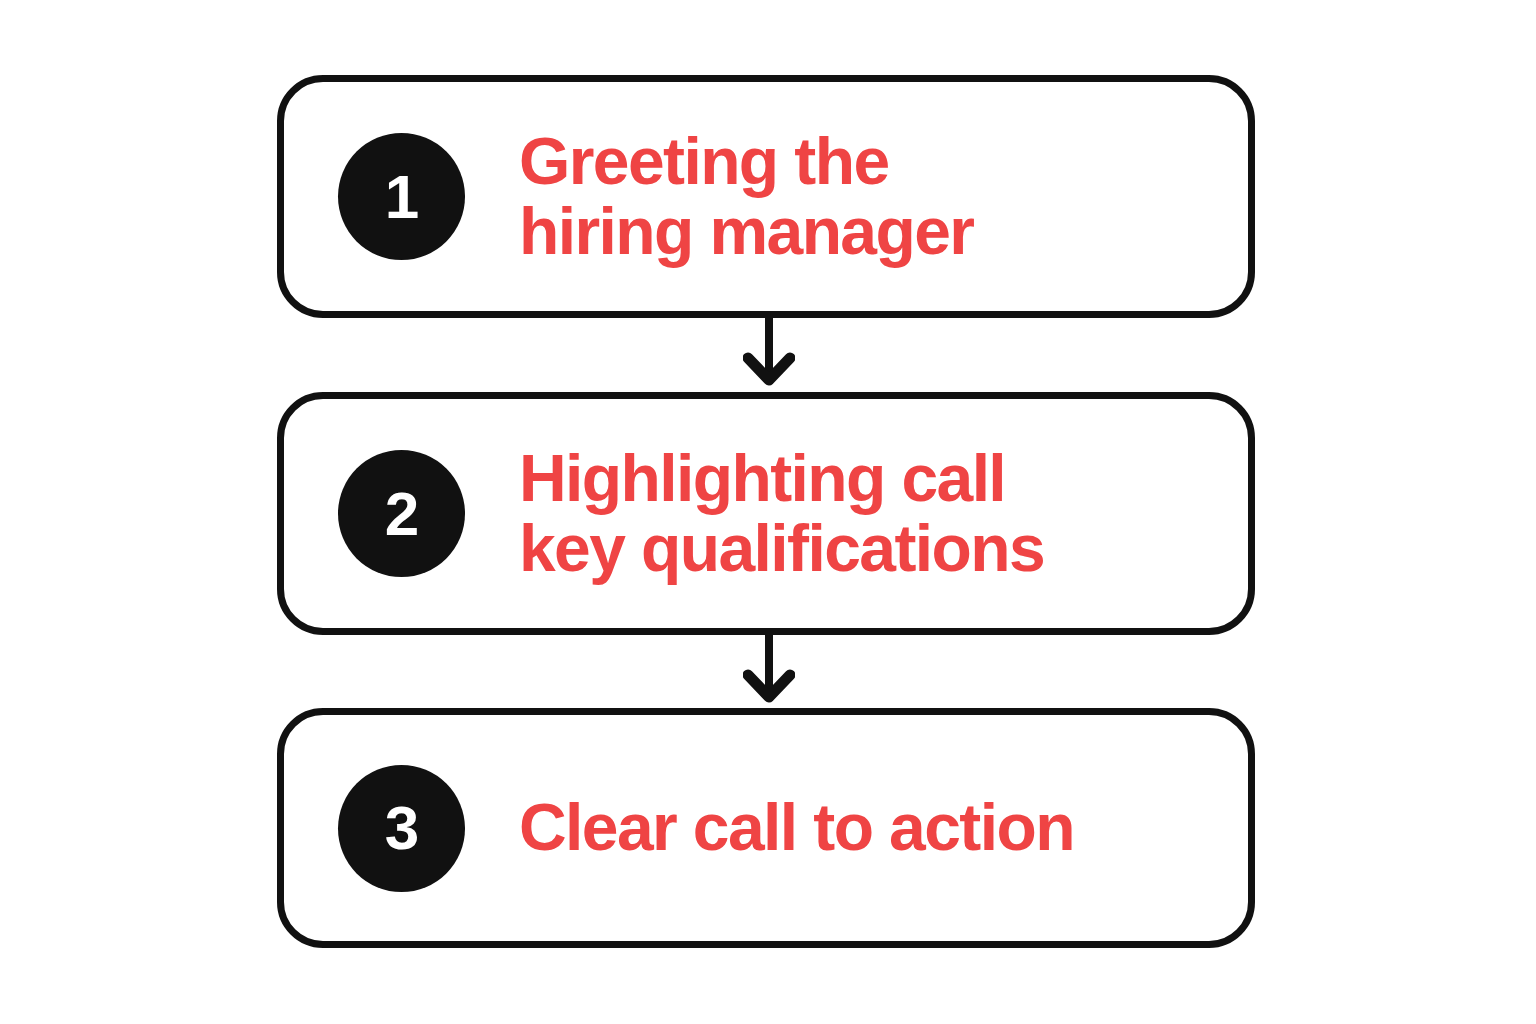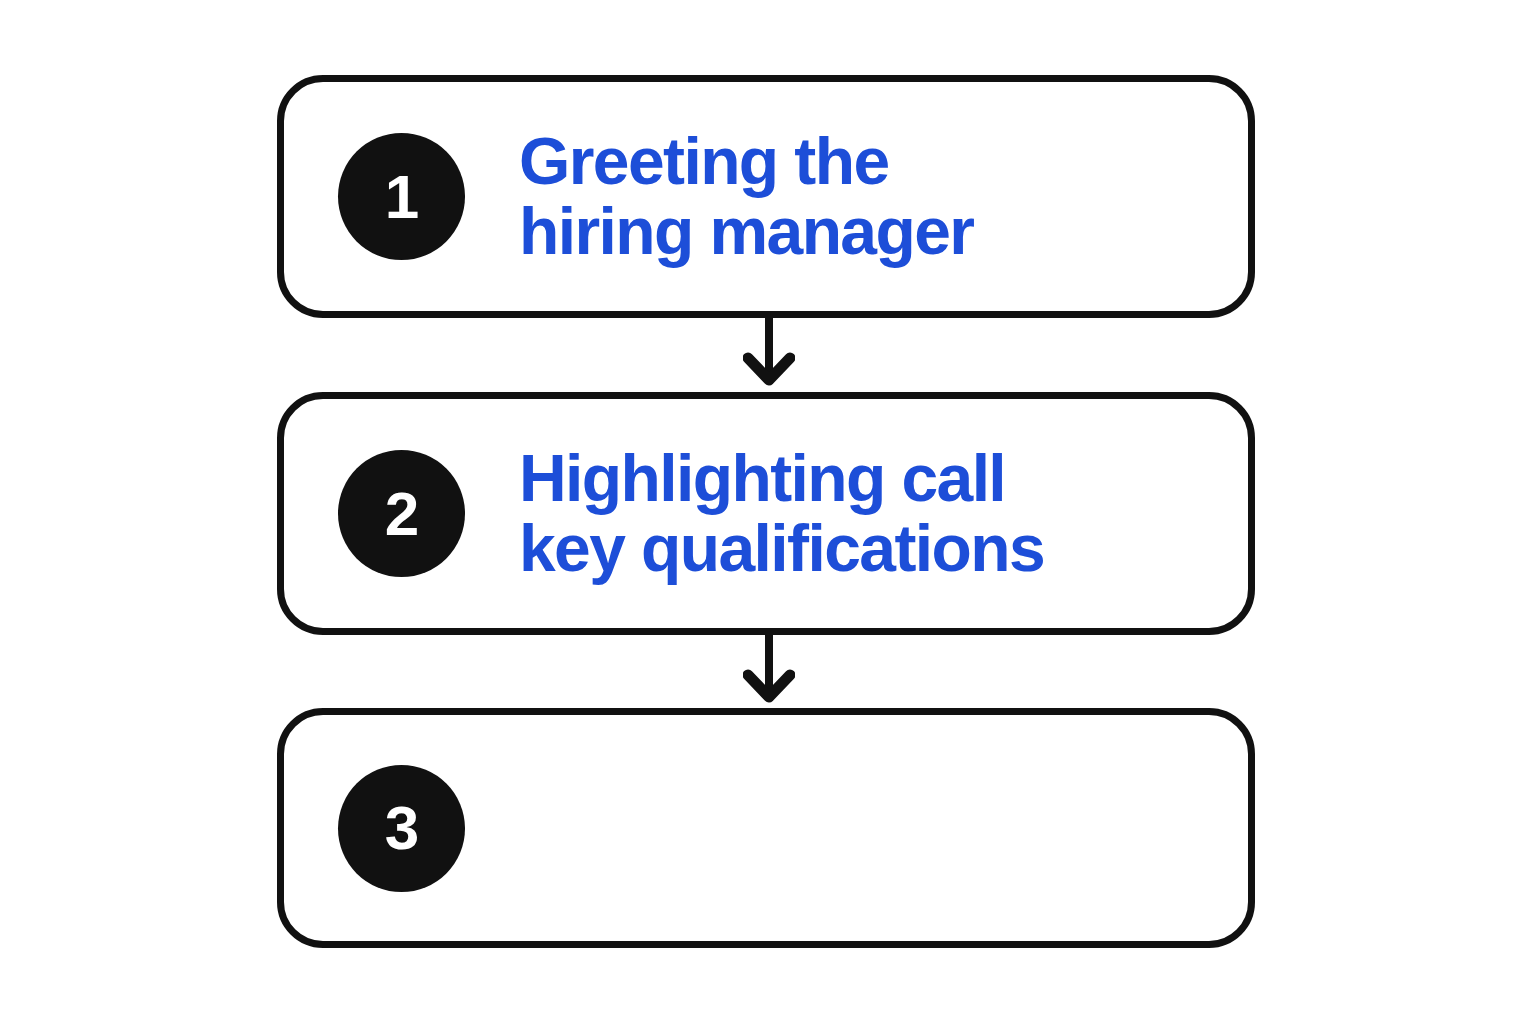--- a/index.html
+++ b/index.html
@@ -57,21 +57,21 @@
     font-weight: bold;
     line-height: 1;
     letter-spacing: -1px;
     user-select: none;
   }
 
   .step-label {
     flex: 1 1 auto;
     margin-left: 54px;
     margin-right: 30px;
-    color: #1d4ed8;
+    color: #ef4444;
     font-size: 66px;
     font-weight: bold;
     line-height: 1.06;
     letter-spacing: -1.6px;
     white-space: pre-line;
   }
 
   
   .connector-arrow {
     position: absolute;
@@ -112,15 +112,16 @@
 
   <div class="connector-arrow" id="connector-arrow-2">
     <svg viewBox="0 0 52 68" xmlns="http://www.w3.org/2000/svg">
       <line x1="26" y1="0" x2="26" y2="62" stroke="#111111" stroke-width="8"></line>
       <polyline points="5,40 26,62 47,40" fill="none" stroke="#111111" stroke-width="11" stroke-linecap="round" stroke-linejoin="round"></polyline>
     </svg>
   </div>
 
   <div class="step-box" id="step-box-3">
     <div class="step-badge">3</div>
+    <div class="step-label">Clear call to action</div>
   </div>
 
 </div>
 
 </body></html>

